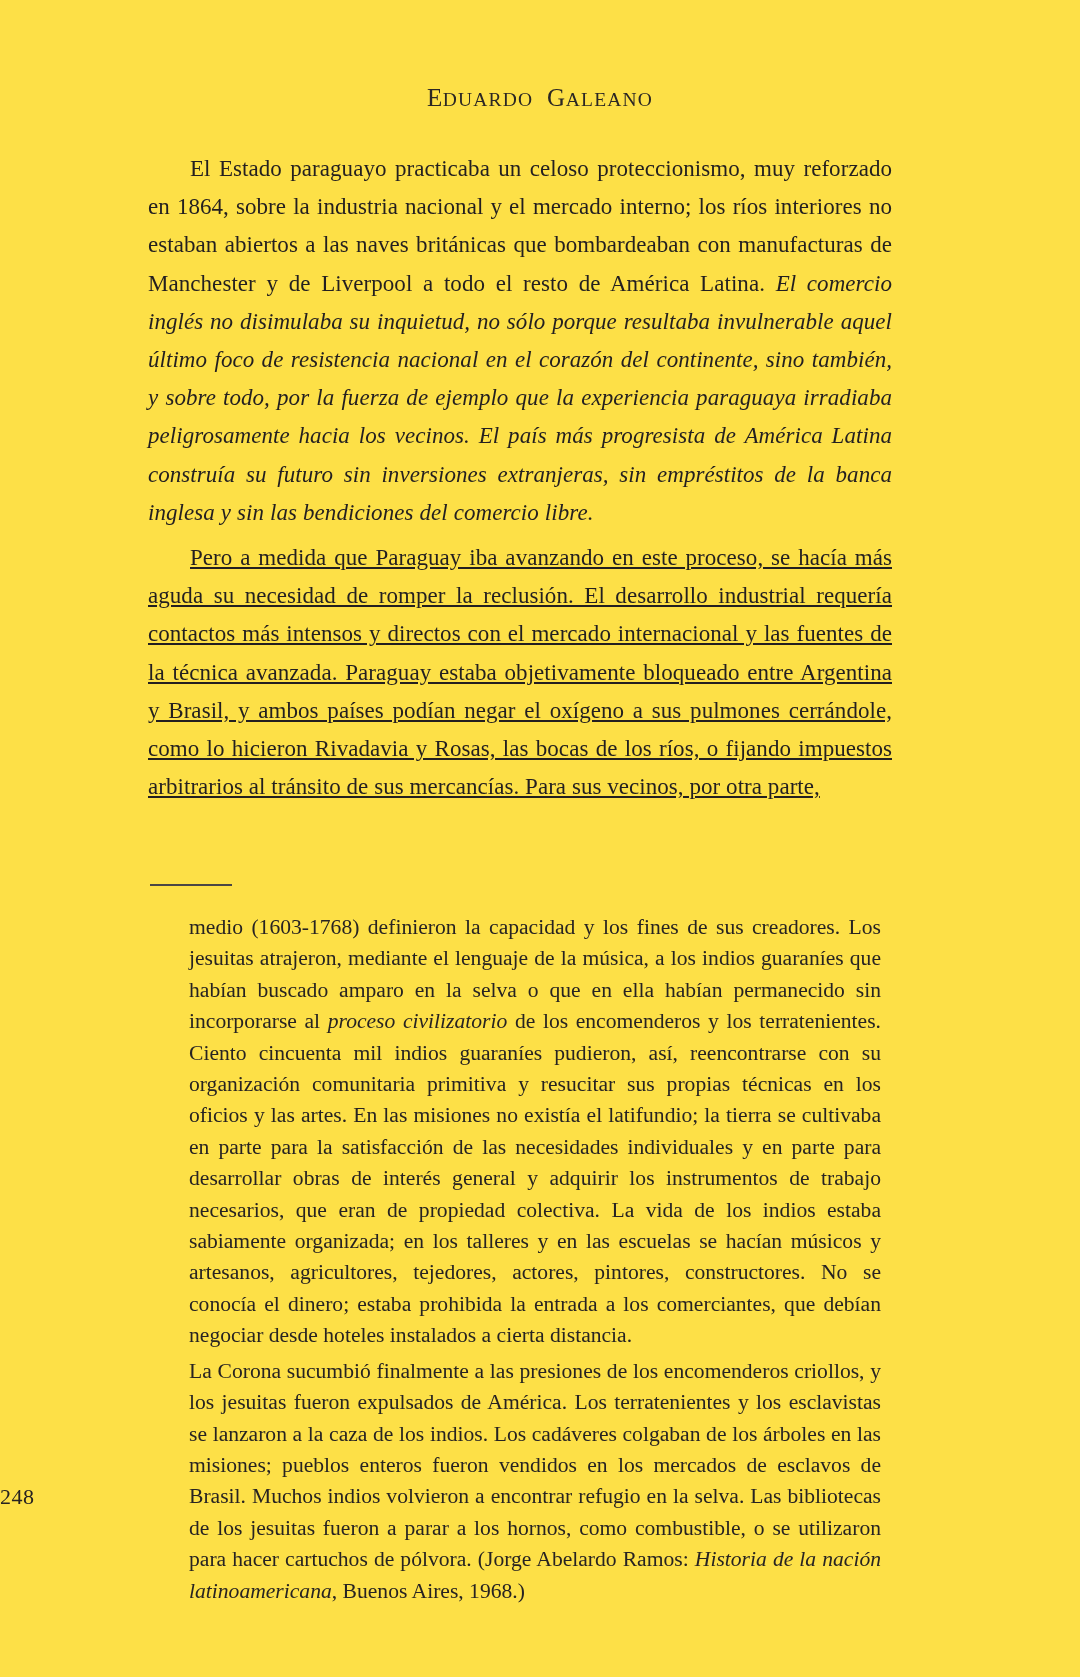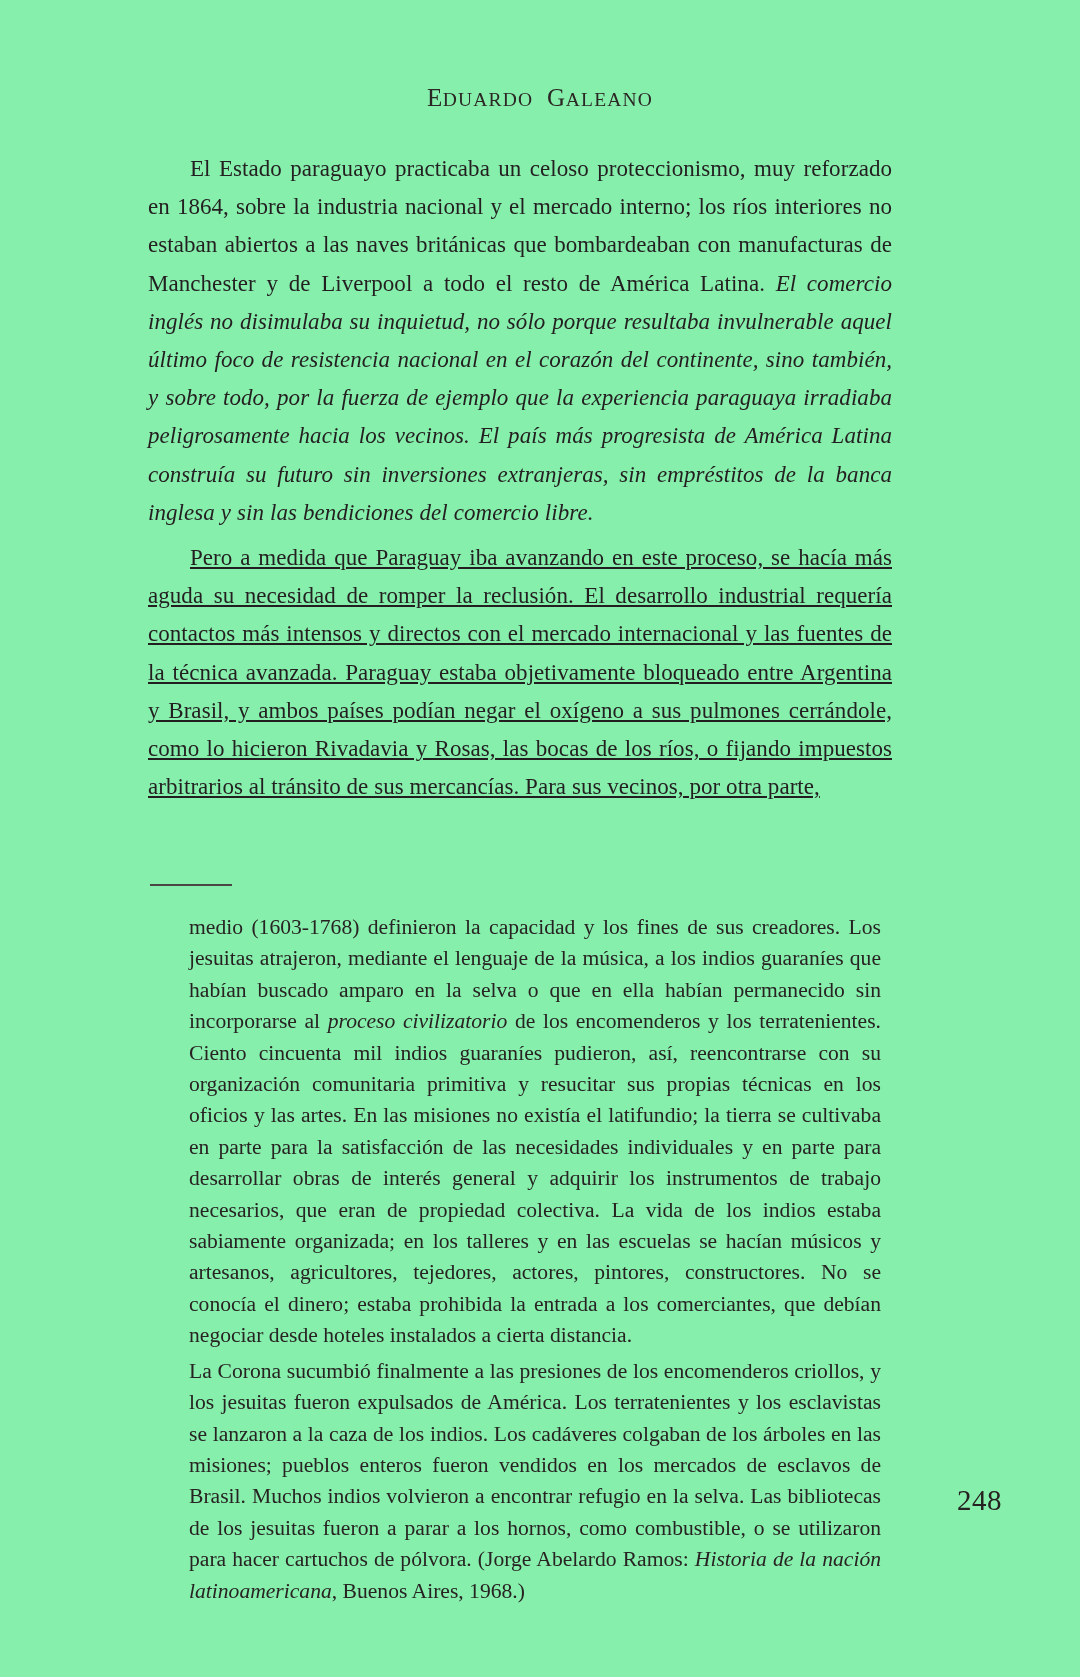--- a/index.html
+++ b/index.html
@@ -15,21 +15,21 @@
     font-family: "Liberation Serif", "DejaVu Serif", serif;
     color: #231f20;
     -webkit-font-smoothing: antialiased;
   }
 
   .page {
     position: absolute;
     top: 0; left: 0;
     width: 1080px;
     height: 1677px;
-    background: #86efac;
+    background: #fde047;
   }
 
   
   .running-head {
     position: absolute;
     top: 84px;
     left: 0;
     width: 1080px;
     text-align: center;
     font-size: 24px;
@@ -101,22 +101,22 @@
   .fn-first {
     text-indent: 0;
   }
 
   
   .folio {
     position: absolute;
     top: 1484px;
     left: 0;
     width: 1002px;
-    text-align: right;
-    font-size: 29px;
+    text-align: left;
+    font-size: 22px;
     color: #262221;
     letter-spacing: 0.5px;
   }
 </style>
 </head>
 <body>
 
 <div class="page">
 
   <div class="running-head">

